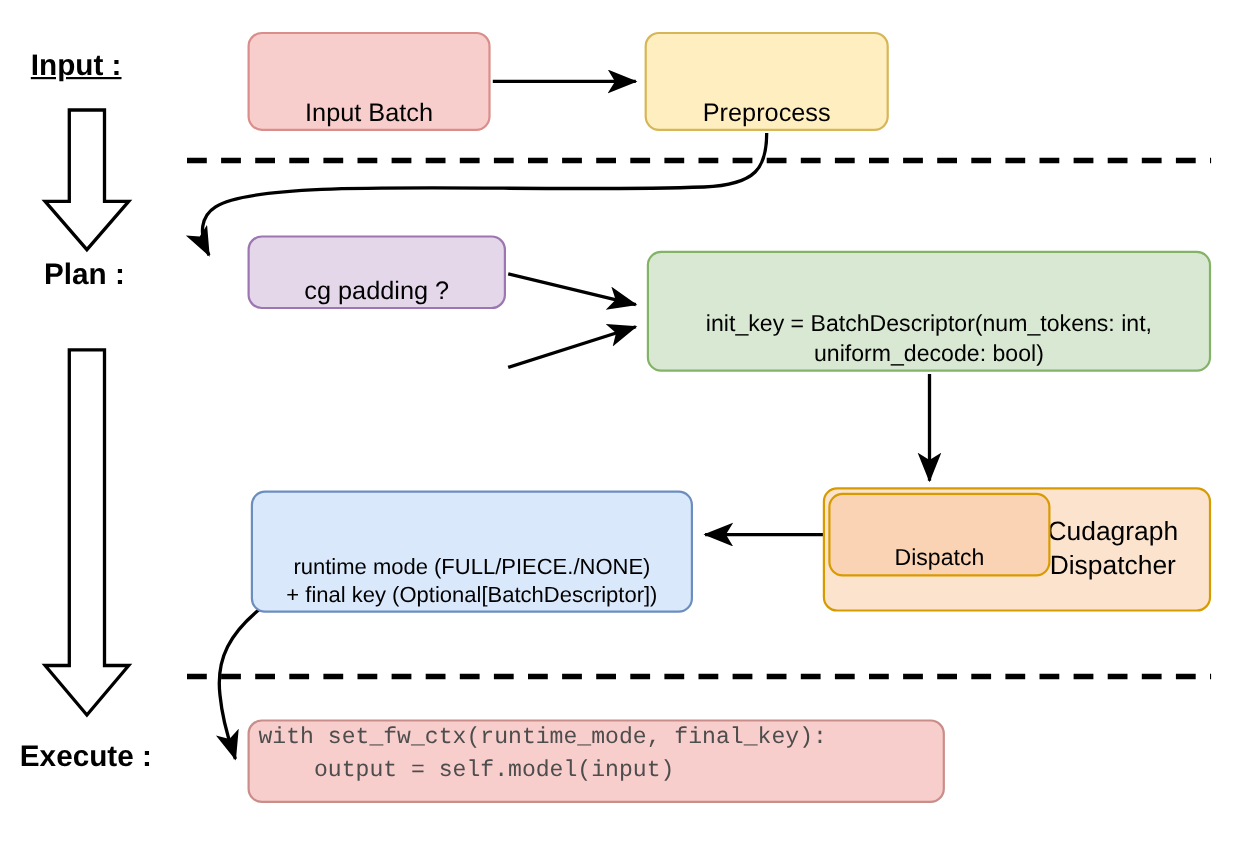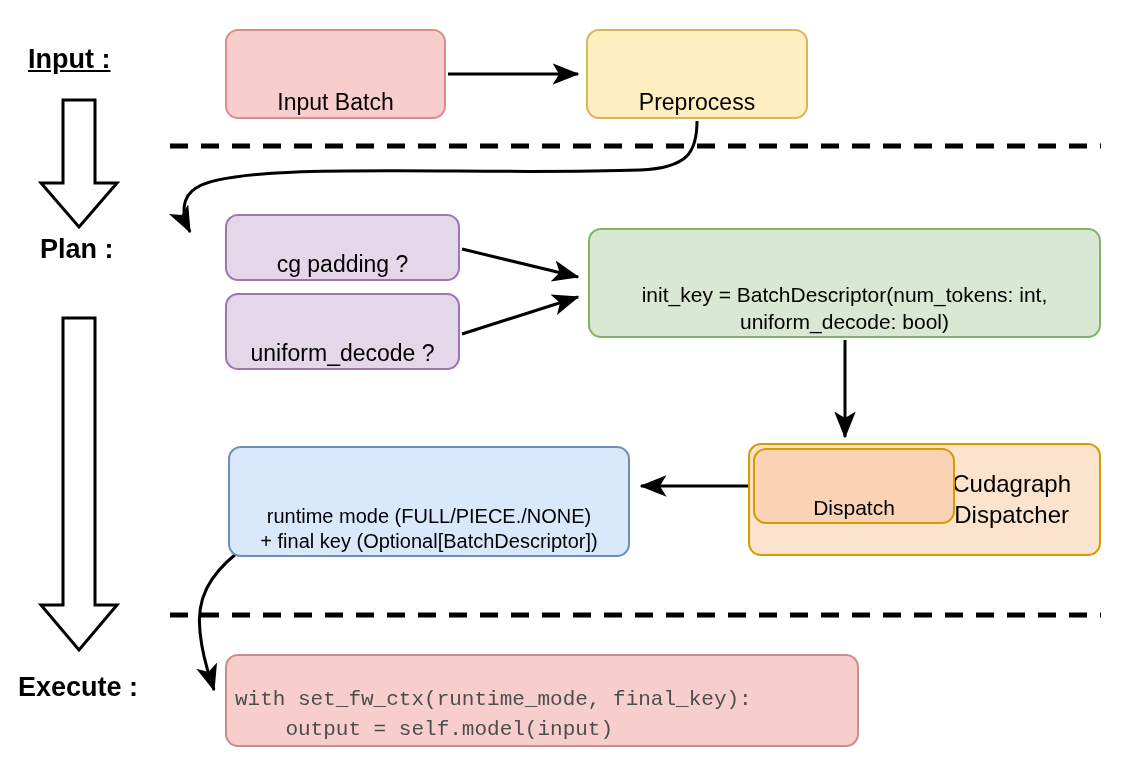--- a/index.html
+++ b/index.html
@@ -86,27 +86,27 @@
     align-items: center;
     justify-content: flex-end;
     padding-right: 22px;
   }
   #node-dispatch {
     left: 753px; top: 448px; width: 202px; height: 76px;
     background: #f9d3b4; border-color: #d79b00;
     font-size: 21px;
   }
   #node-code {
-    left: 225px; top: 654px; width: 634px; height: 93px;
+    left: 225px; top: 654px; width: 634px; height: 76px;
     background: #f8cecc; border-color: #c98d8a;
     font-family: "Liberation Mono", monospace;
     font-size: 21px;
     color: #4d4d4d;
     justify-content: flex-start;
-    align-items: flex-end;
+    align-items: flex-start;
   }
   #node-code .code-txt {
     white-space: pre;
     padding-left: 8px;
     line-height: 1.42;
     text-align: left;
   }
 </style>
 </head>
 <body>
@@ -154,23 +154,20 @@
   </div>
 
   <div class="node" id="node-preprocess">
     <span class="txt">Preprocess</span>
   </div>
 
   <div class="node" id="node-cg-padding">
     <span class="txt">cg padding ?</span>
   </div>
 
-  <div class="node" id="node-uniform-decode">
-    <span class="txt">uniform_decode ?</span>
-  </div>
 
   <div class="node" id="node-init-key">
     <span class="txt">
       <span>init_key = BatchDescriptor(num_tokens: int,</span><br>
       <span>uniform_decode: bool)</span>
     </span>
   </div>
 
   <div class="node" id="node-runtime-mode">
     <span class="txt">

